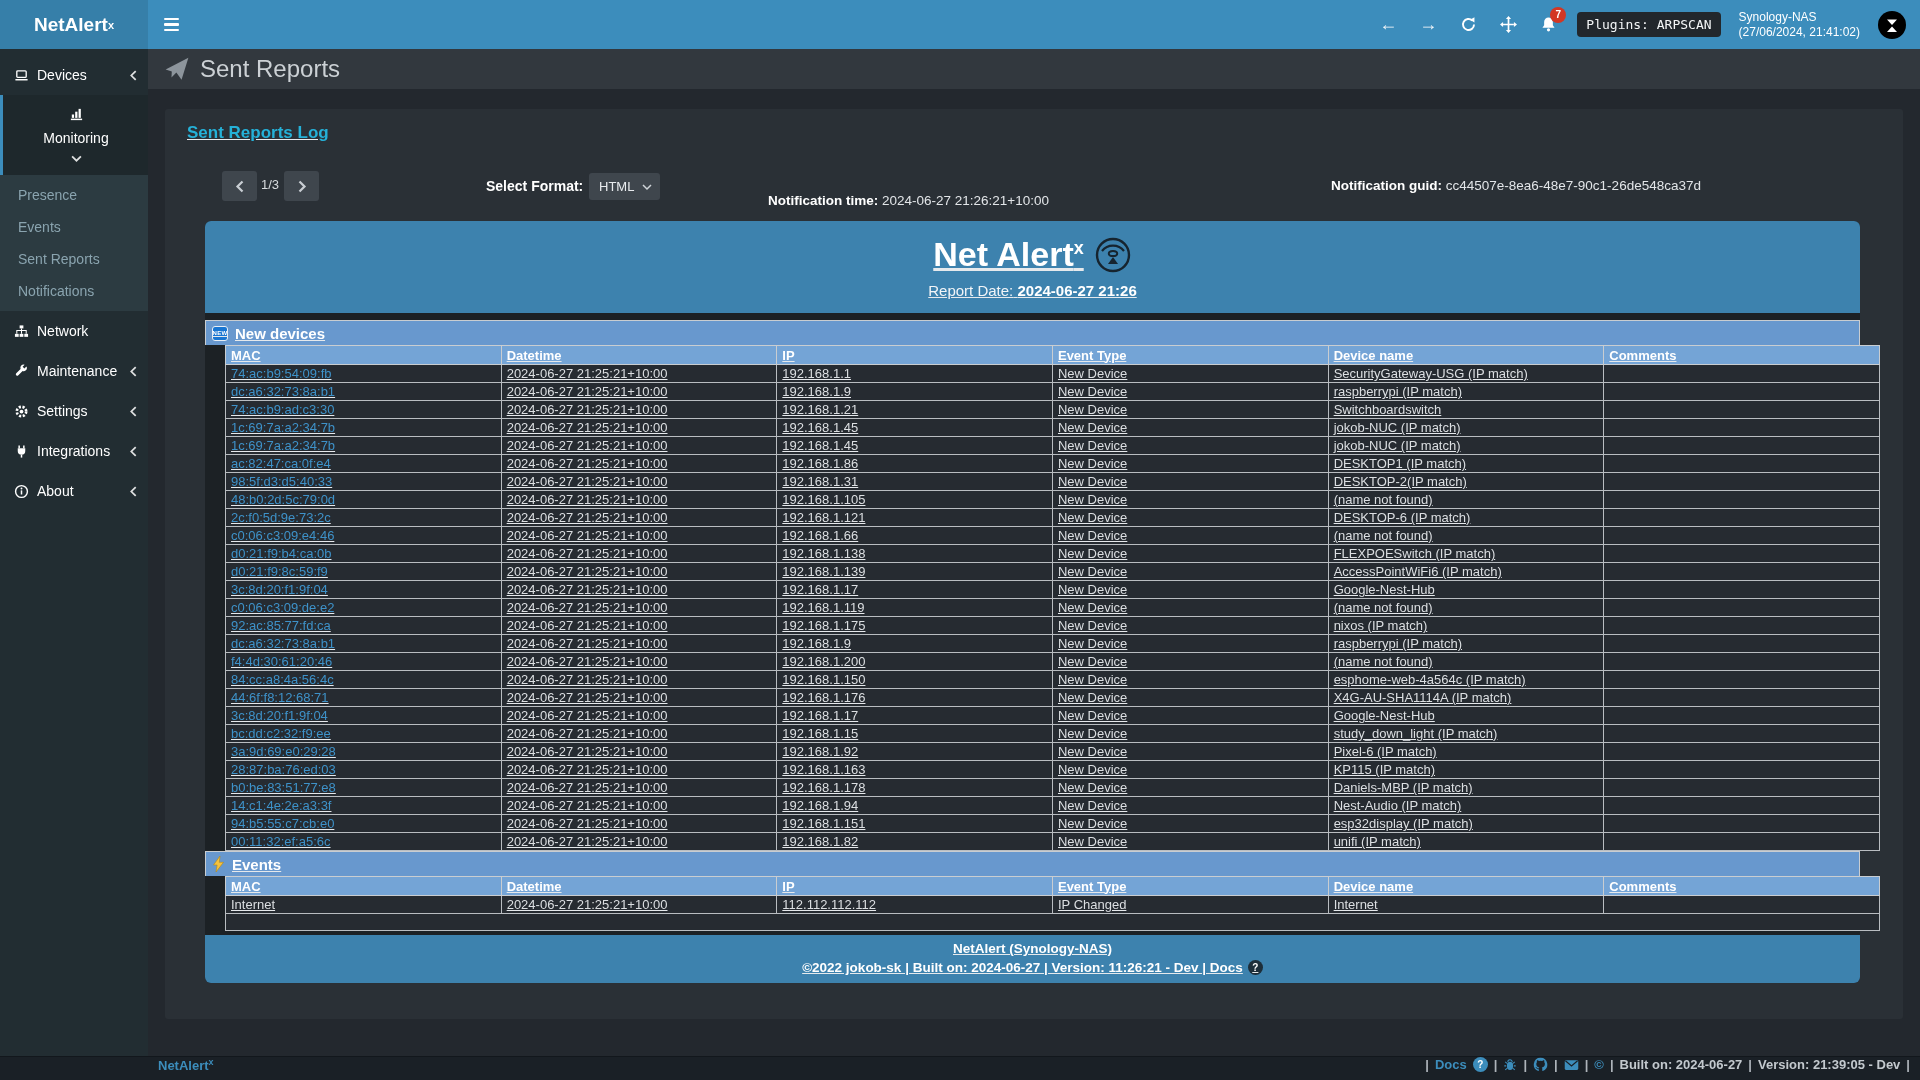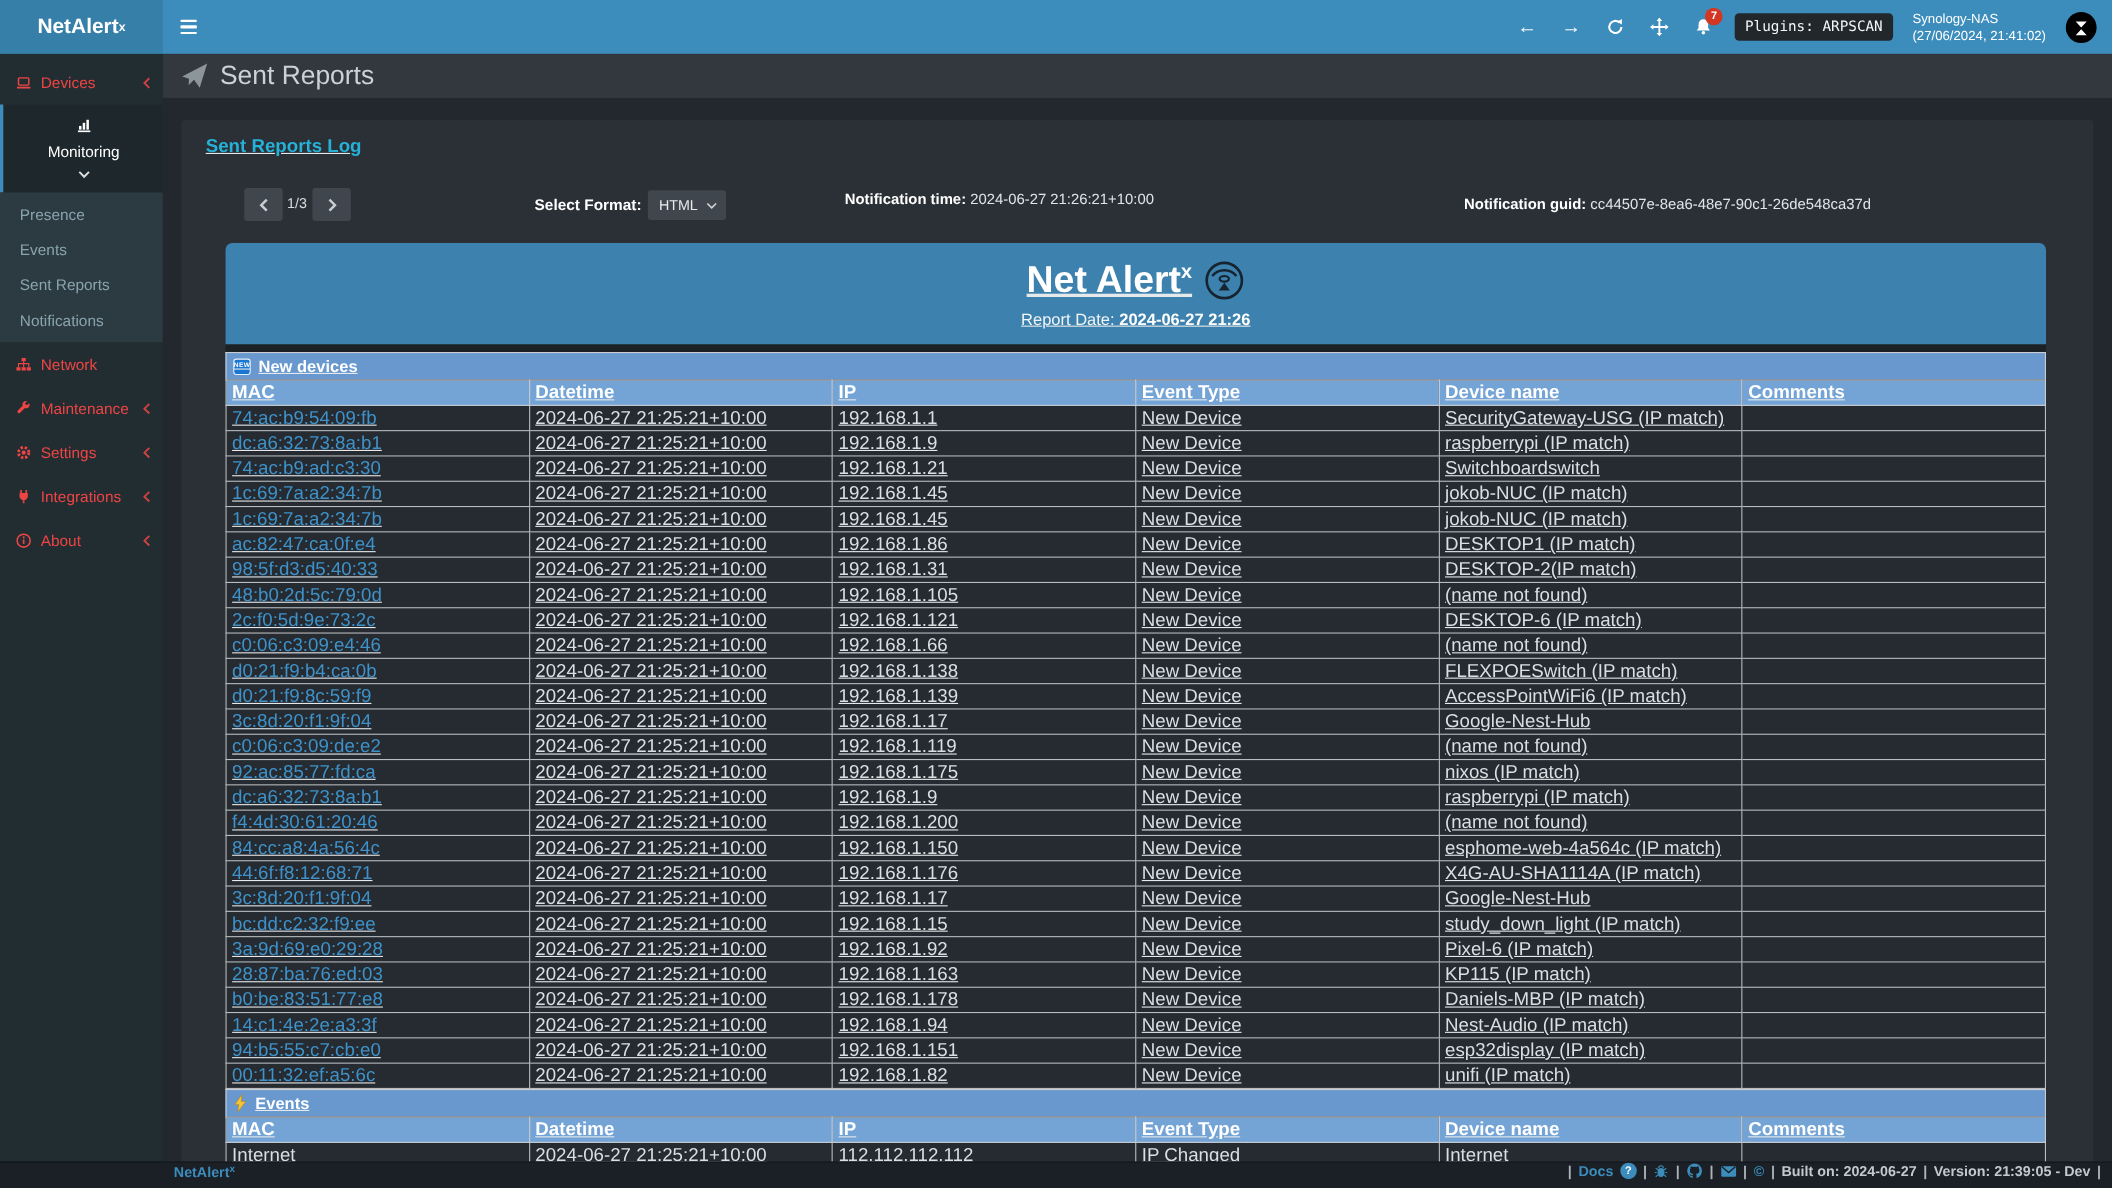--- a/index.html
+++ b/index.html
@@ -20,21 +20,21 @@
   .bell-badge { position:absolute; top:-7px; right:-7px; min-width:16px; height:16px; border-radius:8px; background:#d33724; color:#fff; font-size:10px; font-weight:bold; display:flex; align-items:center; justify-content:center; padding:0 3px; }
   .plugins-badge { font-family:"DejaVu Sans Mono", monospace; font-size:13px; background:#22272c; color:#f4f6f7; padding:5px 9px; border-radius:4px; white-space:nowrap; }
   .host-block { font-size:12px; line-height:15px; color:#fff; white-space:nowrap; }
   .avatar { width:28px; height:28px; border-radius:50%; background:#000; display:flex; align-items:center; justify-content:center; }
 
   
   .middle { flex:1; display:flex; min-height:0; }
 
   
   .sidebar { width:148px; background:#222d32; flex:0 0 auto; padding-top:6px; }
-  .side-item { display:flex; align-items:center; gap:8px; padding:12px 10px 12px 11px; color:#ef4444; font-size:14px; cursor:pointer; border-left:3px solid transparent; }
+  .side-item { display:flex; align-items:center; gap:8px; padding:12px 10px 12px 11px; color:#ffffff; font-size:14px; cursor:pointer; border-left:3px solid transparent; }
   .side-item .lbl { flex:1; white-space:nowrap; }
   .side-item svg { flex:0 0 auto; }
   .side-item.active { background:#1e282c; border-left-color:#3c8dbc; color:#fff;flex-direction:column; }
   .submenu { background:#2c3b41; padding:4px 0; }
   .submenu-item { padding:8px 6px 8px 18px; font-size:14px; color:#8aa4af; cursor:pointer; }
   .chev { color:inherit; opacity:.85; }
 
   
   .content { flex:1; display:flex; flex-direction:column; min-width:0; }
   .content-header { height:40px; background:#32383e; display:flex; align-items:center; gap:10px; padding-left:16px; color:#ccd1d5; flex:0 0 auto; }
@@ -44,39 +44,39 @@
   .log-title { color:#25b1d8; font-size:17px; font-weight:600; margin-left:22px; cursor:pointer; }
 
   
   .controls { position:relative; height:48px; margin-top:22px; }
   .pg-btn { position:absolute; top:6px; width:35px; height:30px; background:#3f464d; border:none; border-radius:3px; color:#c9ced3; display:flex; align-items:center; justify-content:center; cursor:pointer; }
   .pg-prev { left:57px; }
   .pg-next { left:119px; }
   .pg-count { position:absolute; left:96px; top:12px; font-size:13px; color:#d7dbde; }
   .fmt-label { position:absolute; left:321px; top:13px; font-size:14px; font-weight:bold; color:#fff; }
   .fmt-select { position:absolute; left:424px; top:8px; height:27px; background:#3f464d; color:#e8ebee; font-size:13px; border:none; border-radius:3px; display:flex; align-items:center; gap:8px; padding:0 8px 0 10px; cursor:pointer; }
-  .notif-time { position:absolute; left:603px; top:8px; font-size:13.5px; white-space:nowrap; }
+  .notif-time { position:absolute; left:603px; top:28px; font-size:13.5px; white-space:nowrap; }
   .notif-guid { position:absolute; left:1166px; top:13px; font-size:13.5px; white-space:nowrap; }
   .blabel { font-weight:bold; color:#fff; }
   .bval { color:#e2e5e8; }
 
   
   .report { width:1655px; margin-left:40px; margin-top:8px; background:#1c2125; border-radius:6px; }
   .report-banner { height:92px; background:#3d82ae; border-radius:6px 6px 0 0; display:flex; flex-direction:column; align-items:center; justify-content:center; gap:8px; }
   .report-title-row { display:flex; align-items:center; gap:10px; }
   .report-title { color:#fff; font-size:34px; font-weight:bold; }
   .report-title sup { font-size:18px; }
   .report-date { color:#f2f5f8; font-size:15px; }
   .report-date b { color:#fff; }
   .report-body { padding-top:7px; }
 
   .section-bar { background:#6898ce; border:1px solid #c9cdd1; border-bottom:none; padding:2px 6px; display:flex; align-items:center; gap:7px; color:#fff; font-size:15px; font-weight:bold; height:25px; }
   .new-ico { width:16px; height:15px; background:#1976d2; border:1px solid #e8eef5; border-radius:3px; color:#fff; font-size:6px; font-weight:bold; display:flex; align-items:center; justify-content:center; letter-spacing:.3px; }
 
-  table.report-table { width:100%; border-collapse:collapse; table-layout:fixed; font-size:17px; }
+  table.report-table { width:100%; border-collapse:collapse; table-layout:fixed; font-size:13px;margin-left:20px; }
   table.report-table th { background:#74a4d6; color:#fff; font-weight:bold; text-align:left; padding:1px 5px; border:1px solid #c9cdd1; height:19px; }
   table.report-table td { background:#262b31; color:#dcdfe2; padding:1px 5px; border:1px solid #b9bdc1; height:17px; white-space:nowrap; overflow:hidden; }
   .mac-link { color:#3e92c9; cursor:pointer; text-decoration:none; }
   td.empty-row { height:16px; background:#2a2f34; }
 
   .report-footer { margin-top:4px; background:#3d82ae; border-radius:0 0 6px 6px; text-align:center; padding:6px 0 8px 0; color:#fff; }
   .report-footer .l1 { font-size:13.5px; font-weight:bold; }
   .report-footer .l2 { font-size:13.5px; font-weight:bold; margin-top:4px; display:flex; align-items:center; justify-content:center; gap:5px; }
   .qcircle { display:inline-flex; width:15px; height:15px; border-radius:50%; background:#1d2e3a; color:#fff; font-size:10px; font-weight:bold; align-items:center; justify-content:center; }
 

